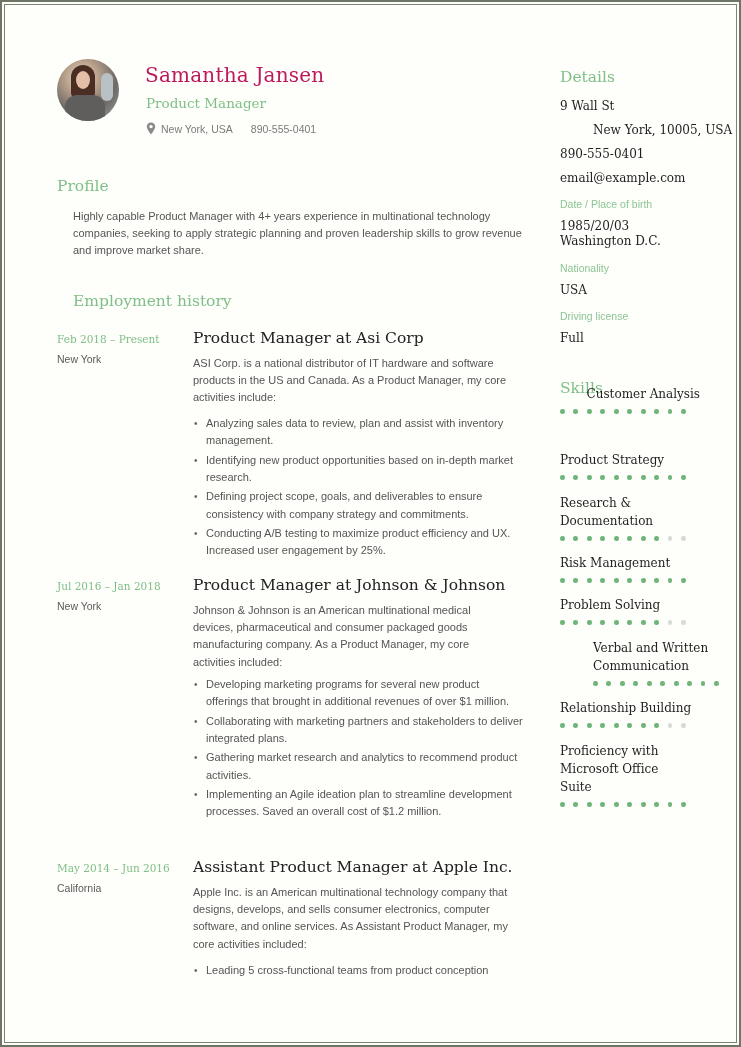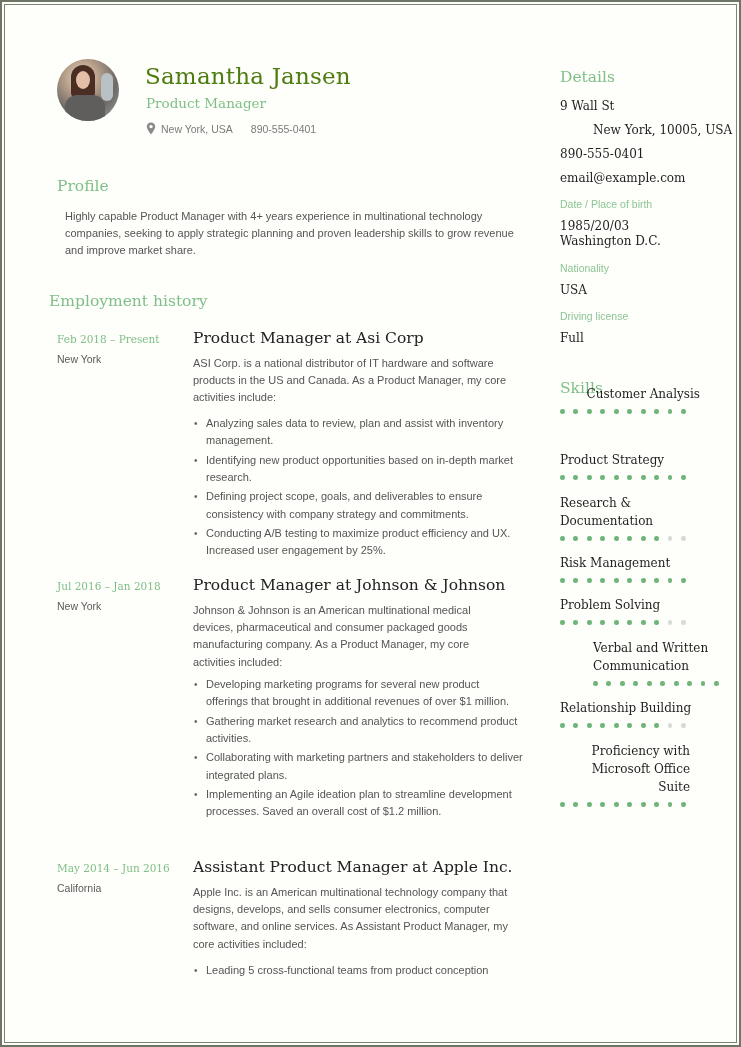--- a/index.html
+++ b/index.html
@@ -19,29 +19,29 @@
     .avatar {
       position: absolute; left: 52px; top: 54px; width: 62px; height: 62px; border-radius: 50%;
       background: radial-gradient(circle at 40% 30%, #e7dccf 0%, #b89f8a 30%, #6e6a67 60%, #9aa0a2 100%);
       overflow: hidden;
     }
     .avatar .hair { position: absolute; left: 14px; top: 6px; width: 24px; height: 34px; border-radius: 12px 12px 6px 6px; background: #4a2e24; }
     .avatar .face { position: absolute; left: 19px; top: 12px; width: 14px; height: 18px; border-radius: 50%; background: #e2bfa6; }
     .avatar .body { position: absolute; left: 8px; top: 36px; width: 40px; height: 30px; border-radius: 12px 12px 0 0; background: #5f5e5c; }
     .avatar .bg-person { position: absolute; left: 44px; top: 14px; width: 12px; height: 28px; border-radius: 6px; background: #b9c1c4; }
 
-    .name { position: absolute; left: 140px; top: 58px; font-family: "DejaVu Serif", serif; font-size: 23px; color: #4d7c0f; letter-spacing: 0.2px; }
+    .name { position: absolute; left: 140px; top: 58px; font-family: "DejaVu Serif", serif; font-size: 20px; color: #be185d; letter-spacing: 0.2px; }
     .job-title { position: absolute; left: 141px; top: 90px; font-family: "DejaVu Serif", serif; font-size: 13.5px; color: #7fbf87; }
     .contact-row { position: absolute; left: 141px; top: 117px; display: flex; align-items: center; font-size: 10.5px; color: #7a7a7a; }
     .pin-icon { width: 10px; height: 13px; margin-right: 5px; }
     .contact-phone { margin-left: 18px; }
 
     
     .h-section { position: absolute; font-family: "DejaVu Serif", serif; font-size: 15.5px; color: #7fbf87; }
-    .profile-text { position: absolute; left: 60px; top: 203px; width: 462px; font-size: 11px; line-height: 17.2px; color: #555; }
+    .profile-text { position: absolute; left: 68px; top: 203px; width: 462px; font-size: 11px; line-height: 17.2px; color: #555; }
 
     
     .job { position: absolute; left: 52px; width: 470px; }
     .job .date { position: absolute; left: 0; top: 4px; font-family: "DejaVu Serif", serif; font-size: 10.5px; color: #7fbf87; }
     .job .loc { position: absolute; left: 0; top: 24px; font-size: 10.5px; color: #5a5a5a; }
     .job .role { position: absolute; left: 136px; top: 0; font-family: "DejaVu Serif", serif; font-size: 15.5px; color: #222; white-space: nowrap; }
     .job .desc { position: absolute; left: 136px; top: 26px; width: 320px; font-size: 11px; line-height: 17.2px; color: #555; }
     .job ul { position: absolute; left: 136px; width: 330px; list-style: none; }
     .job li { position: relative; padding-left: 13px; font-size: 11px; line-height: 17.2px; color: #555; margin-bottom: 2.3px; }
     .job li::before { content: "\2022"; position: absolute; left: 1px; top: 0; color: #666; font-size: 10px; }
@@ -78,21 +78,21 @@
       <path d="M5 0.5 C2.5 0.5 0.8 2.3 0.8 4.6 C0.8 7.6 5 12.5 5 12.5 C5 12.5 9.2 7.6 9.2 4.6 C9.2 2.3 7.5 0.5 5 0.5 Z" fill="#8a8a8a"></path>
       <circle cx="5" cy="4.6" r="1.7" fill="#fefefb"></circle>
     </svg>
     <span>New York, USA</span>
     <span class="contact-phone">890-555-0401</span>
   </div>
 
   <div class="h-section" style="left:52px; top:172px;">Profile</div>
   <div class="profile-text">Highly capable Product Manager with 4+ years experience in multinational technology companies, seeking to apply strategic planning and proven leadership skills to grow revenue and improve market share.</div>
 
-  <div class="h-section" style="left:44px; top:287px;">Employment history</div>
+  <div class="h-section" style="left:68px; top:287px;">Employment history</div>
 
   <div class="job" style="top:324px;">
     <div class="date">Feb 2018 – Present</div>
     <div class="loc">New York</div>
     <div class="role">Product Manager at Asi Corp</div>
     <div class="desc">ASI Corp. is a national distributor of IT hardware and software products in the US and Canada. As a Product Manager, my core activities include:</div>
     <ul style="top:86px;">
       <li>Analyzing sales data to review, plan and assist with inventory management.</li>
       <li>Identifying new product opportunities based on in-depth market research.</li>
       <li>Defining project scope, goals, and deliverables to ensure consistency with company strategy and commitments.</li>
@@ -100,22 +100,22 @@
     </ul>
   </div>
 
   <div class="job" style="top:571px;">
     <div class="date">Jul 2016 – Jan 2018</div>
     <div class="loc">New York</div>
     <div class="role">Product Manager at Johnson &amp; Johnson</div>
     <div class="desc">Johnson &amp; Johnson is an American multinational medical devices, pharmaceutical and consumer packaged goods manufacturing company. As a Product Manager, my core activities included:</div>
     <ul style="top:100px;">
       <li>Developing marketing programs for several new product offerings that brought in additional revenues of over $1 million.</li>
+      <li>Collaborating with marketing partners and stakeholders to deliver integrated plans.</li>
       <li>Gathering market research and analytics to recommend product activities.</li>
-      <li>Collaborating with marketing partners and stakeholders to deliver integrated plans.</li>
       <li>Implementing an Agile ideation plan to streamline development processes. Saved an overall cost of $1.2 million.</li>
     </ul>
   </div>
 
   <div class="job" style="top:853px;">
     <div class="date">May 2014 – Jun 2016</div>
     <div class="loc">California</div>
     <div class="role">Assistant Product Manager at Apple Inc.</div>
     <div class="desc">Apple Inc. is an American multinational technology company that designs, develops, and sells consumer electronics, computer software, and online services. As Assistant Product Manager, my core activities included:</div>
     <ul style="top:104px;">
@@ -238,21 +238,21 @@
           <span class="dot"></span>
           <span class="dot"></span>
           <span class="dot"></span>
           <span class="dot"></span>
           <span class="dot"></span>
           <span class="dot off"></span>
           <span class="dot off"></span>
         </div>
     </div>
     <div class="skill" style="top:737px;">
-      <div class="skill-name" style="width:130px;text-align:right;">Proficiency with Microsoft Office Suite</div>
+      <div class="skill-name" style="width:130px;">Proficiency with Microsoft Office Suite</div>
       <div class="dots">
           <span class="dot"></span>
           <span class="dot"></span>
           <span class="dot"></span>
           <span class="dot"></span>
           <span class="dot"></span>
           <span class="dot"></span>
           <span class="dot"></span>
           <span class="dot"></span>
           <span class="dot"></span>

